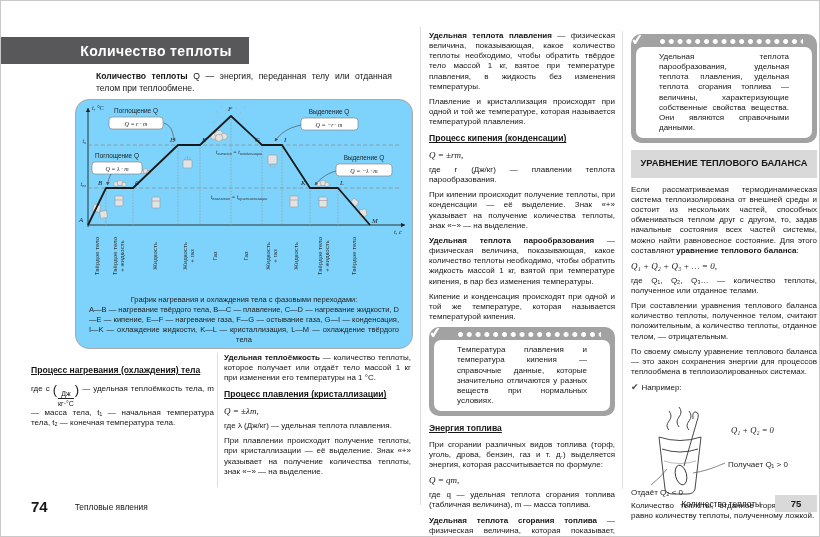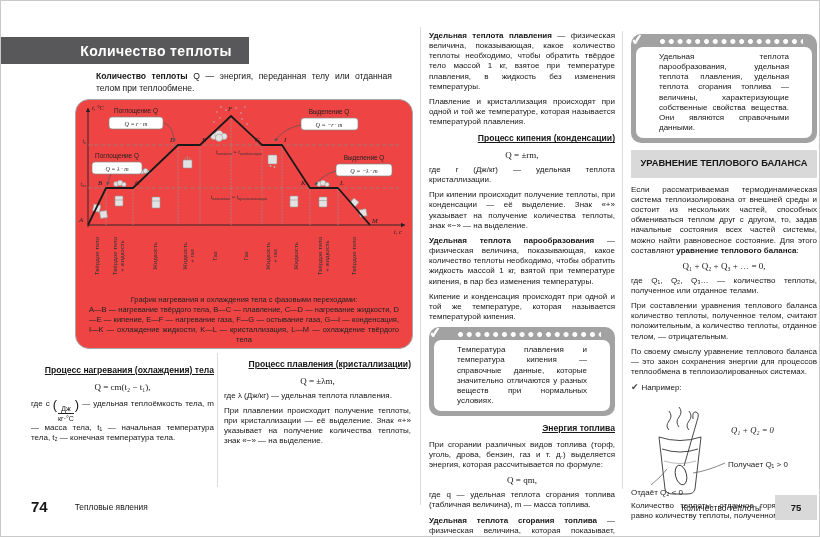--- a/index.html
+++ b/index.html
@@ -6,28 +6,28 @@
   #spread{position:relative;width:820px;height:537px;background:#ffffff;border:1px solid #c9c9c9;
     font-family:"Liberation Sans","DejaVu Sans",sans-serif;color:#161616;overflow:hidden;box-sizing:border-box;}
   .abs{position:absolute;}
   
   #title-banner{left:0;top:36px;width:248px;height:27px;background:#58585a;color:#fff;
     display:flex;align-items:center;justify-content:center;padding-left:62px;box-sizing:border-box;
     font-weight:bold;font-size:14px;letter-spacing:.4px;}
   
   #intro{left:95px;top:70px;width:296px;font-size:8.6px;line-height:1.35;text-align:justify;}
   
-  #chart-box{left:74px;top:98px;width:338px;height:250px;border:1px solid #a8a8a8;border-radius:14px;box-sizing:border-box;overflow:hidden;background:#ef4444;}
+  #chart-box{left:74px;top:98px;width:338px;height:250px;border:1px solid #a8a8a8;border-radius:14px;box-sizing:border-box;overflow:hidden;background:#7dd3fc;}
   #chart-caption{padding:1px 13px 0;font-size:7.5px;line-height:1.32;color:#222;}
   #chart-caption .cap1{text-align:center;margin:0;}
   #chart-caption .cap2{text-align:justify;text-align-last:center;margin:0;}
   
   .col p{margin:0 0 5px;font-size:8px;line-height:1.27;text-align:justify;}
-  .sec-head{font-weight:bold;font-size:8.6px;text-align:right;text-decoration:underline;margin:6px 0 5px;line-height:1.35;}
-  .formula{font-family:"Liberation Serif","DejaVu Serif",serif;text-align:center;font-size:9px;margin:0 0 5px;}
+  .sec-head{font-weight:bold;font-size:8.6px;text-align:left;text-decoration:underline;margin:6px 0 5px;line-height:1.35;}
+  .formula{font-family:"Liberation Serif","DejaVu Serif",serif;font-style:italic;font-size:9px;margin:0 0 5px;}
   .gray-head{background:#d9d9d9;font-weight:bold;font-size:9.3px;text-align:center;padding:7px 6px;line-height:1.45;margin:0 0 7px;}
   #col-l1{left:30px;top:358px;width:183px;}
   #col-l2{left:223px;top:352px;width:187px;}
   #col-m {left:428px;top:30px;width:186px;}
   #col-r {left:630px;top:28px;width:186px;}
   .vline{background:#dcdcdc;width:1px;}
   
   .frac{display:inline-flex;flex-direction:column;align-items:center;vertical-align:-5px;font-size:7px;line-height:1.15;margin:0 1px;}
   .frac .den{border-top:1px solid #222;padding-top:1px;}
   .paren{font-size:13px;font-weight:300;vertical-align:-3px;}
@@ -39,21 +39,21 @@
   .callout .check{position:absolute;top:-3px;left:0px;color:#fff;font-size:15px;font-weight:bold;transform:rotate(-8deg);}
   .callout .inner{background:#fff;border-radius:7px;padding:5px 23px;}
   .callout .inner p{margin:0;}
   
   .ex-label{font-size:8px;margin:0 0 2px;}
   .ex-label .check-icon{color:#444;font-size:9px;margin-right:3px;}
   
   #footer-left{left:30px;top:497px;font-size:8.4px;display:flex;align-items:center;}
   #footer-left .num{font-weight:bold;font-size:15px;margin-right:27px;}
   #footer-right{left:628px;top:494px;width:188px;display:flex;align-items:center;justify-content:flex-end;font-size:8.4px;}
-  #footer-right .numbox{background:#d9d9d9;font-weight:bold;font-size:9.5px;width:42px;height:25px;margin-left:14px;
+  #footer-right .numbox{background:#d9d9d9;font-weight:bold;font-size:9.5px;width:42px;height:17px;margin-left:14px;
     display:flex;align-items:center;justify-content:center;}
   
   svg text{font-family:"Liberation Sans","DejaVu Sans",sans-serif;fill:#222;}
   svg .lbl{font-size:6.4px;}
   svg .pt{font-family:"Liberation Serif","DejaVu Serif",serif;font-style:italic;font-size:6.8px;}
   svg .fbx{font-family:"Liberation Serif","DejaVu Serif",serif;font-style:italic;font-size:6.1px;}
   svg .eqt{font-family:"Liberation Serif","DejaVu Serif",serif;font-style:italic;font-size:5.7px;fill:#333;}
   svg .sub{font-size:4.2px;}
   svg .phase{font-size:6.1px;fill:#333;}
   svg .axlab{font-family:"Liberation Serif","DejaVu Serif",serif;font-style:italic;font-size:6.4px;}
@@ -244,42 +244,42 @@
       </g>
     </svg>
     <div id="chart-caption">
       <p class="cap1">График нагревания и охлаждения тела с фазовыми переходами:</p>
       <p class="cap2">A—B — нагревание твёрдого тела, B—C — плавление, C—D — нагревание жидкости, D—E — кипение, E—F — нагревание газа, F—G — остывание газа, G—I — конденсация, I—K — охлаждение жидкости, K—L — кристаллизация, L—M — охлаждение твёрдого тела</p>
     </div>
   </div>
 
   <div class="abs col" id="col-l1">
     <div class="sec-head">Процесс нагревания (охлаждения) тела</div>
-    <div class="formula">Q = cm(t₂ − t₁),</div>
     <p>
       <span>где c </span><span class="paren">(</span><span class="frac">
           <span class="num">Дж</span>
           <span class="den">кг·°С</span>
         </span><span class="paren">)</span><span> — удельная теплоёмкость тела, m — масса тела, t₁ — начальная температура тела, t₂ — конечная температура тела.</span>
     </p>
   </div>
 
   <div class="abs col" id="col-l2">
+    <p><b>Удельная теплоёмкость</b><span> — количество теплоты, которое получает или отдаёт тело массой 1 кг при изменении его температуры на 1 °С.</span></p>
     <div class="sec-head">Процесс плавления (кристаллизации)</div>
     <div class="formula">Q = ±λm,</div>
     <p>где λ (Дж/кг) — удельная теплота плавления.</p>
     <p>При плавлении происходит получение теплоты, при кристаллизации — её выделение. Знак «+» указывает на получение количества теплоты, знак «−» — на выделение.</p>
   </div>
 
   <div class="abs col" id="col-m">
     <p><b>Удельная теплота плавления</b><span> — физическая величина, показывающая, какое количество теплоты необходимо, чтобы обратить твёрдое тело массой 1 кг, взятое при температуре плавления, в жидкость без изменения температуры.</span></p>
     <p>Плавление и кристаллизация происходят при одной и той же температуре, которая называется температурой плавления.</p>
     <div class="sec-head">Процесс кипения (конденсации)</div>
     <div class="formula">Q = ±rm,</div>
-    <p>где r (Дж/кг) — удельная теплота кристаллизации.</p>
+    <p>где r (Дж/кг) — плавлении теплота парообразования.</p>
     <p>При кипении происходит получение теплоты, при конденсации — её выделение. Знак «+» указывает на получение количества теплоты, знак «−» — на выделение.</p>
     <p><b>Удельная теплота парообразования</b><span> — физическая величина, показывающая, какое количество теплоты необходимо, чтобы обратить жидкость массой 1 кг, взятой при температуре кипения, в пар без изменения температуры.</span></p>
     <p>Кипение и конденсация происходят при одной и той же температуре, которая называется температурой кипения.</p>
     <div class="callout">
       <span class="check">✔</span>
       <div class="dots"></div>
       <div class="inner">
           <p>Температура плавления и температура кипения — справочные данные, которые значительно отличаются у разных веществ при нормальных условиях.</p>
         </div>
     </div>

